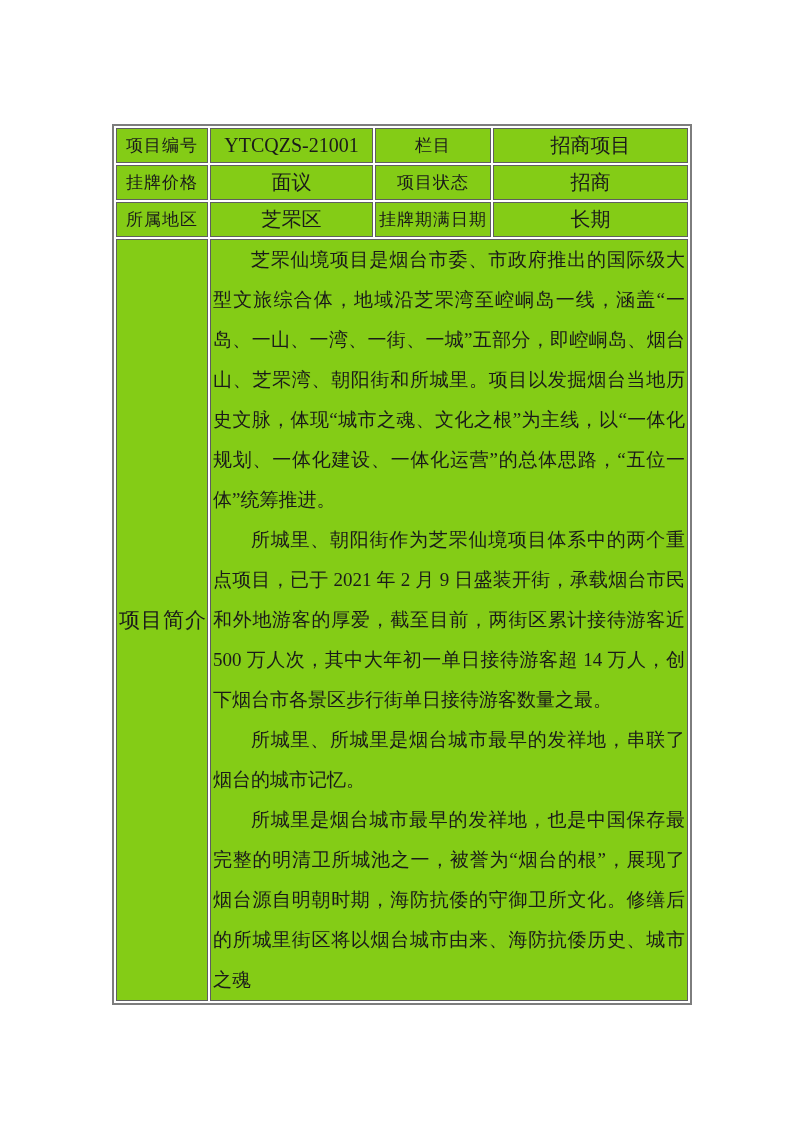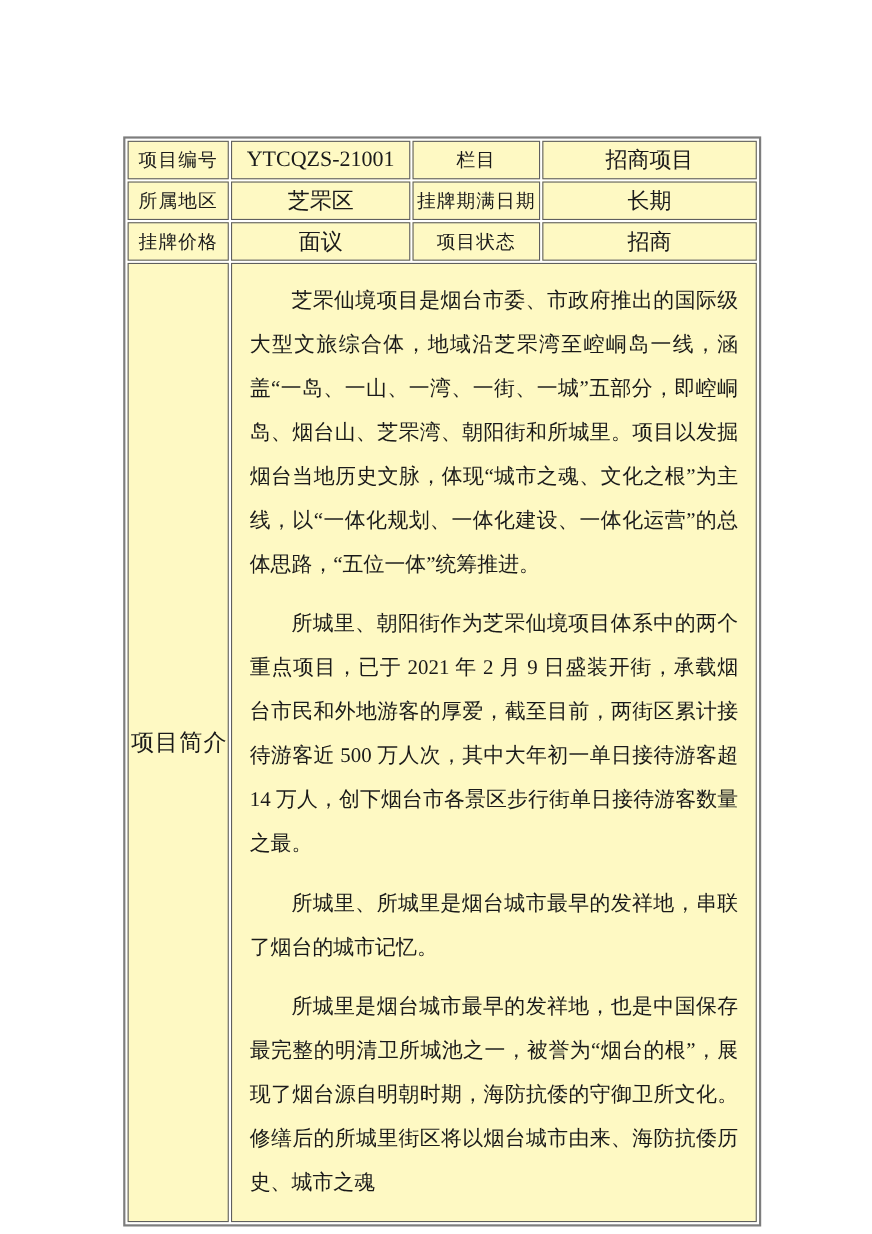--- a/index.html
+++ b/index.html
@@ -22,21 +22,21 @@
     top: 124px;
     width: 580px;
     table-layout: fixed;
     border-collapse: separate;
     border-spacing: 2px;
     border: 2px solid #7d7d7d;
     background: #ffffff;
   }
   table.info-table td {
     border: 1px solid #5f5f5f;
-    background: #fef9c3;
+    background: #84cc16;
     text-align: center;
     vertical-align: middle;
     padding: 0 2px;
     overflow: hidden;
   }
   td.field-label {
     font-size: 17px;
     height: 33px;
     letter-spacing: 1px;
     white-space: nowrap;
@@ -50,21 +50,21 @@
     font-size: 21px;
     letter-spacing: 1px;
   }
   td.intro-body {
     height: 736px;
     vertical-align: top;
     text-align: justify;
     padding: 1px 9px 0 7px;
   }
   td.intro-body p {
-    margin: 14px;
+    margin: 0;
     text-indent: 2em;
     font-size: 19px;
     line-height: 40px;
     text-align: justify;
   }
 </style>
 </head>
 <body>
 
 <div class="page">
@@ -76,30 +76,30 @@
       <col>
     </colgroup>
     <tbody>
       <tr>
         <td class="field-label">项目编号</td>
         <td class="field-value">YTCQZS-21001</td>
         <td class="field-label">栏目</td>
         <td class="field-value">招商项目</td>
       </tr>
       <tr>
+        <td class="field-label">挂牌价格</td>
+        <td class="field-value">面议</td>
+        <td class="field-label">项目状态</td>
+        <td class="field-value">招商</td>
+      </tr>
+      <tr>
         <td class="field-label">所属地区</td>
         <td class="field-value">芝罘区</td>
         <td class="field-label">挂牌期满日期</td>
         <td class="field-value">长期</td>
-      </tr>
-      <tr>
-        <td class="field-label">挂牌价格</td>
-        <td class="field-value">面议</td>
-        <td class="field-label">项目状态</td>
-        <td class="field-value">招商</td>
       </tr>
       <tr>
         <td class="field-label intro-label">项目简介</td>
         <td class="intro-body" colspan="3">
           <p>芝罘仙境项目是烟台市委、市政府推出的国际级大型文旅综合体，地域沿芝罘湾至崆峒岛一线，涵盖“一岛、一山、一湾、一街、一城”五部分，即崆峒岛、烟台山、芝罘湾、朝阳街和所城里。项目以发掘烟台当地历史文脉，体现“城市之魂、文化之根”为主线，以“一体化规划、一体化建设、一体化运营”的总体思路，“五位一体”统筹推进。</p>
           <p>所城里、朝阳街作为芝罘仙境项目体系中的两个重点项目，已于 2021 年 2 月 9 日盛装开街，承载烟台市民和外地游客的厚爱，截至目前，两街区累计接待游客近 500 万人次，其中大年初一单日接待游客超 14 万人，创下烟台市各景区步行街单日接待游客数量之最。</p>
           <p>所城里、所城里是烟台城市最早的发祥地，串联了烟台的城市记忆。</p>
           <p>所城里是烟台城市最早的发祥地，也是中国保存最完整的明清卫所城池之一，被誉为“烟台的根”，展现了烟台源自明朝时期，海防抗倭的守御卫所文化。修缮后的所城里街区将以烟台城市由来、海防抗倭历史、城市之魂</p>
         </td>
       </tr>

